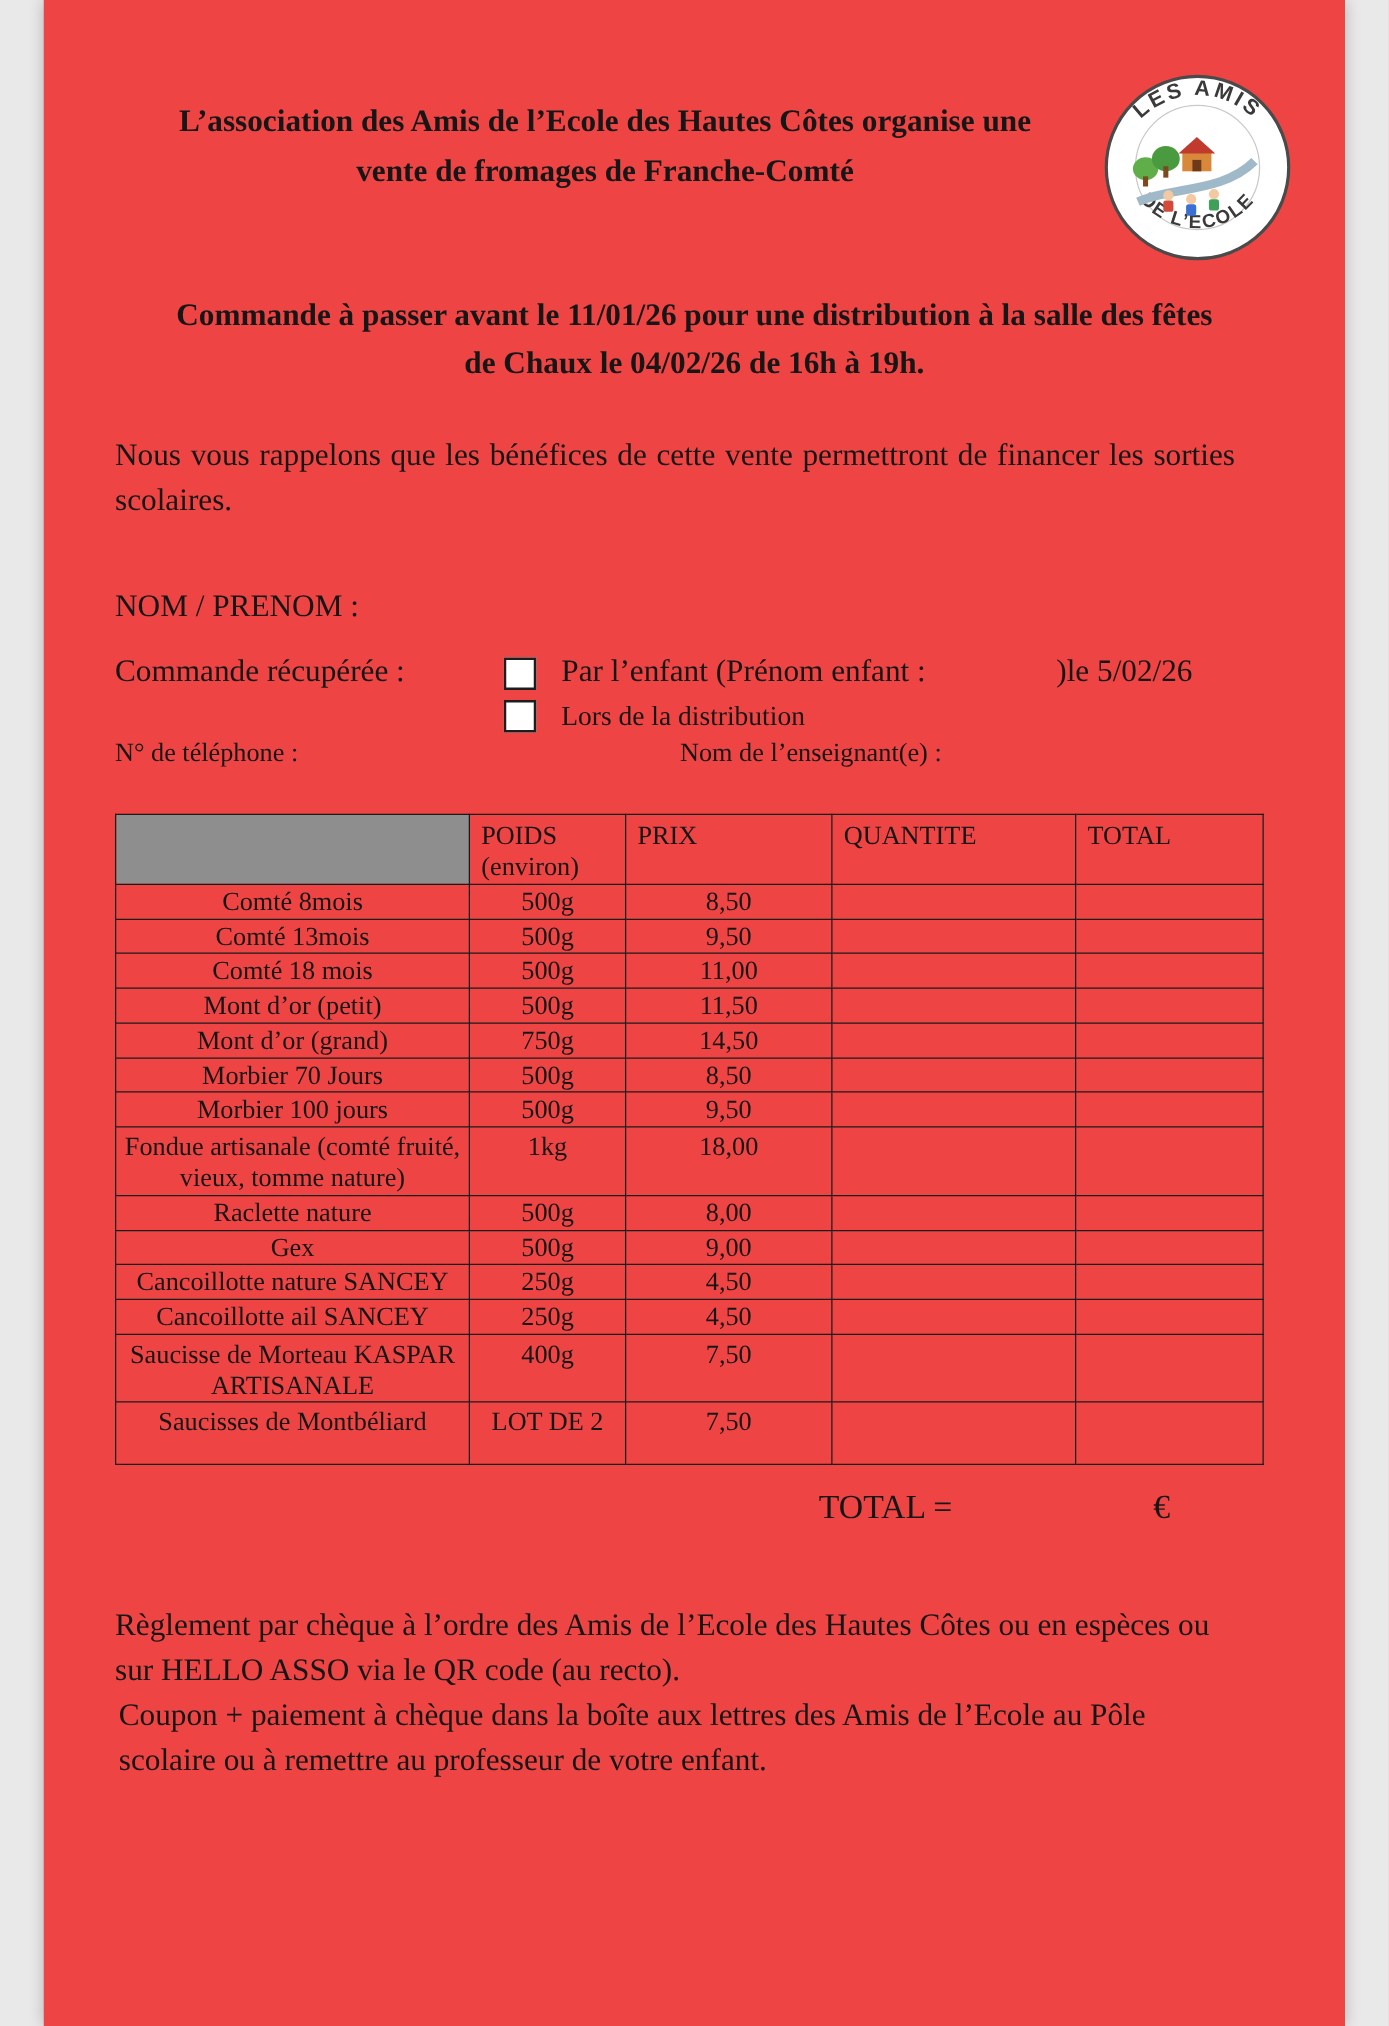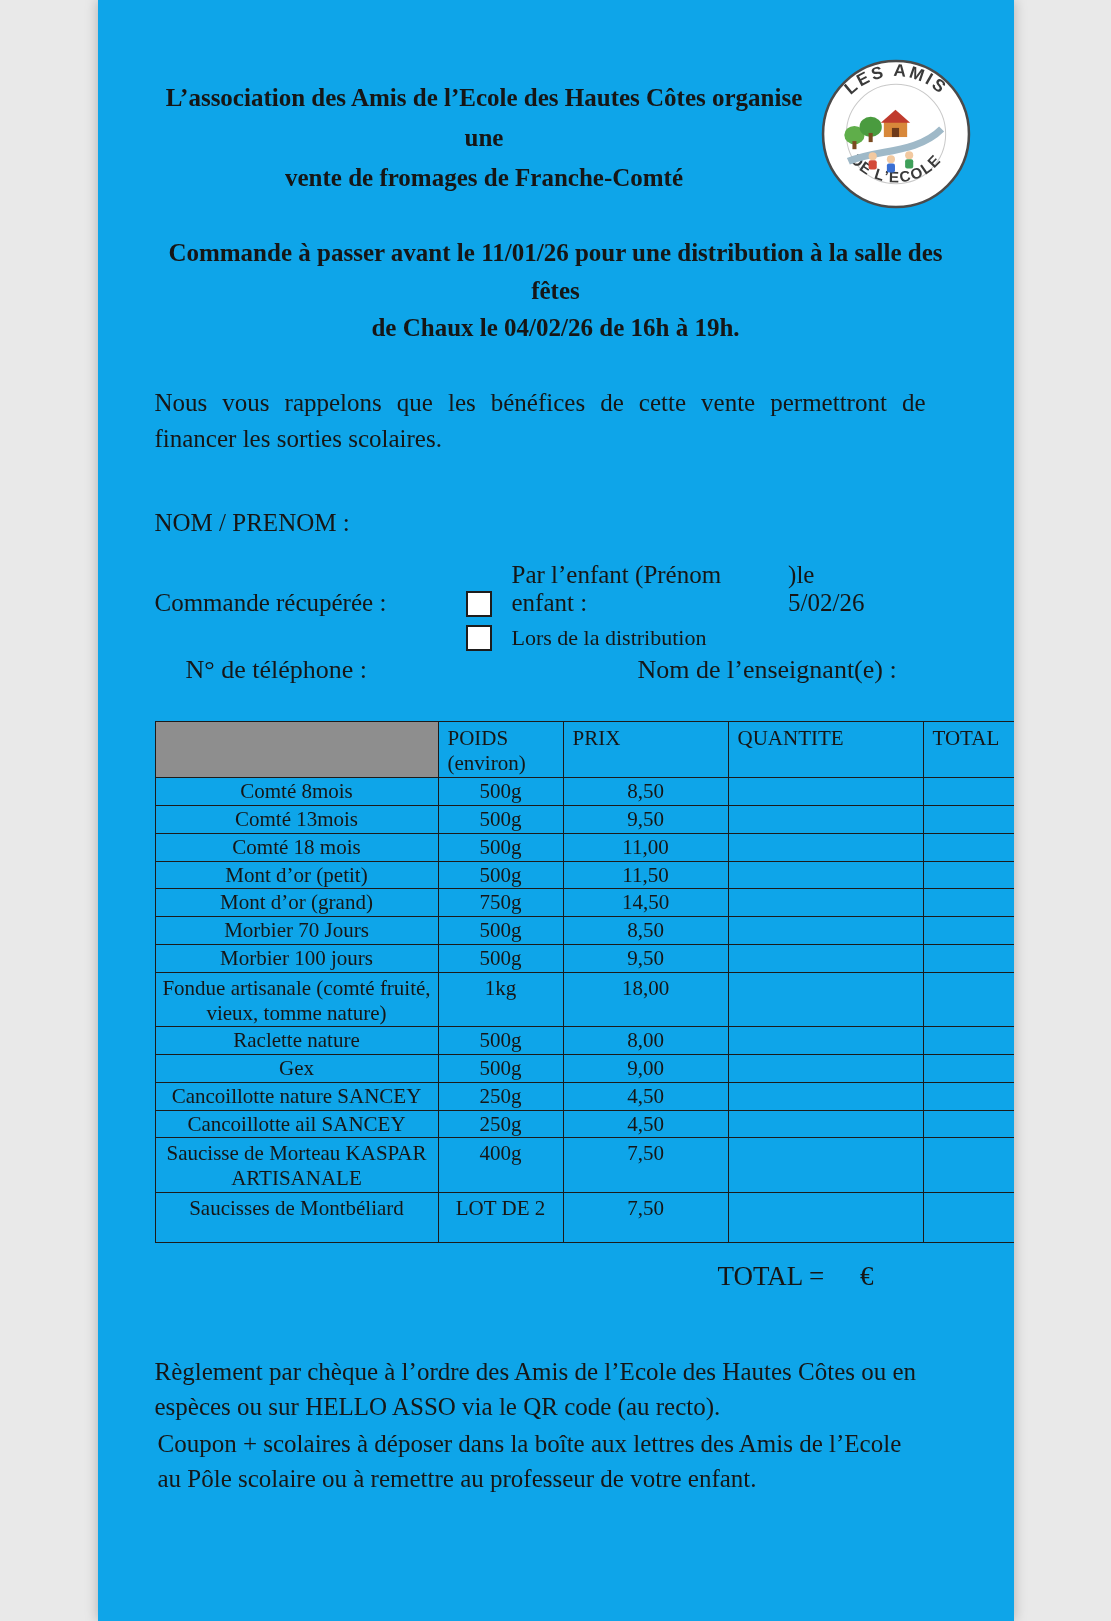--- a/index.html
+++ b/index.html
@@ -1,21 +1,21 @@
 <!DOCTYPE html>
 <html><head>
 <meta charset="utf-8">
 <style>
   * { box-sizing: border-box; }
   html, body { margin: 0; padding: 0; background: #e9e9e9; }
   .page {
-    width: 916px;
+    width: 1041px;
     height: 1621px;
     margin: 0 auto;
-    background: #0ea5e9;
+    background: #ef4444;
     font-family: "Liberation Serif", serif;
     color: #161616;
     position: relative;
     overflow: hidden;
     box-shadow: 0 0 12px rgba(0,0,0,.25);
   }
   
   .header-row { display: flex; padding: 58px 42px 0 57px; }
   .title-block {
     flex: 1;
@@ -64,21 +64,21 @@
   }
   .opt-text { margin-left: 20px; }
   .opt-suffix { margin-left: auto; margin-right: 62px; }
   .pickup-line2 {
     margin-top: 8px;
     padding-left: 368px;
     display: flex;
     align-items: center;
     font-size: 22px;
   }
-  .phone-line { margin-top: 4px; padding-left: 88px; display: flex; font-size: 26px; }
+  .phone-line { margin-top: 4px; padding-left: 57px; display: flex; font-size: 21px; }
   .phone-label { width: 452px; flex: 0 0 452px; }
   
   table.products {
     margin: 36px 4px 0 57px;
     border-collapse: collapse;
     width: 918px;
     font-size: 21px;
     table-layout: fixed;
   }
   table.products th, table.products td {
@@ -308,16 +308,16 @@
       </tbody>
   </table>
 
   <div class="total-line">
     <span>TOTAL =</span>
     <span>€</span>
   </div>
 
   <div class="footer">
     <p>Règlement par chèque à l’ordre des Amis de l’Ecole des Hautes Côtes ou en espèces ou sur HELLO ASSO via le QR code (au recto).</p>
-    <p>Coupon + scolaires à déposer dans la boîte aux lettres des Amis de l’Ecole au Pôle scolaire ou à remettre au professeur de votre enfant.</p>
+    <p>Coupon + paiement à chèque dans la boîte aux lettres des Amis de l’Ecole au Pôle scolaire ou à remettre au professeur de votre enfant.</p>
   </div>
 
 </div>
 
 </body></html>

